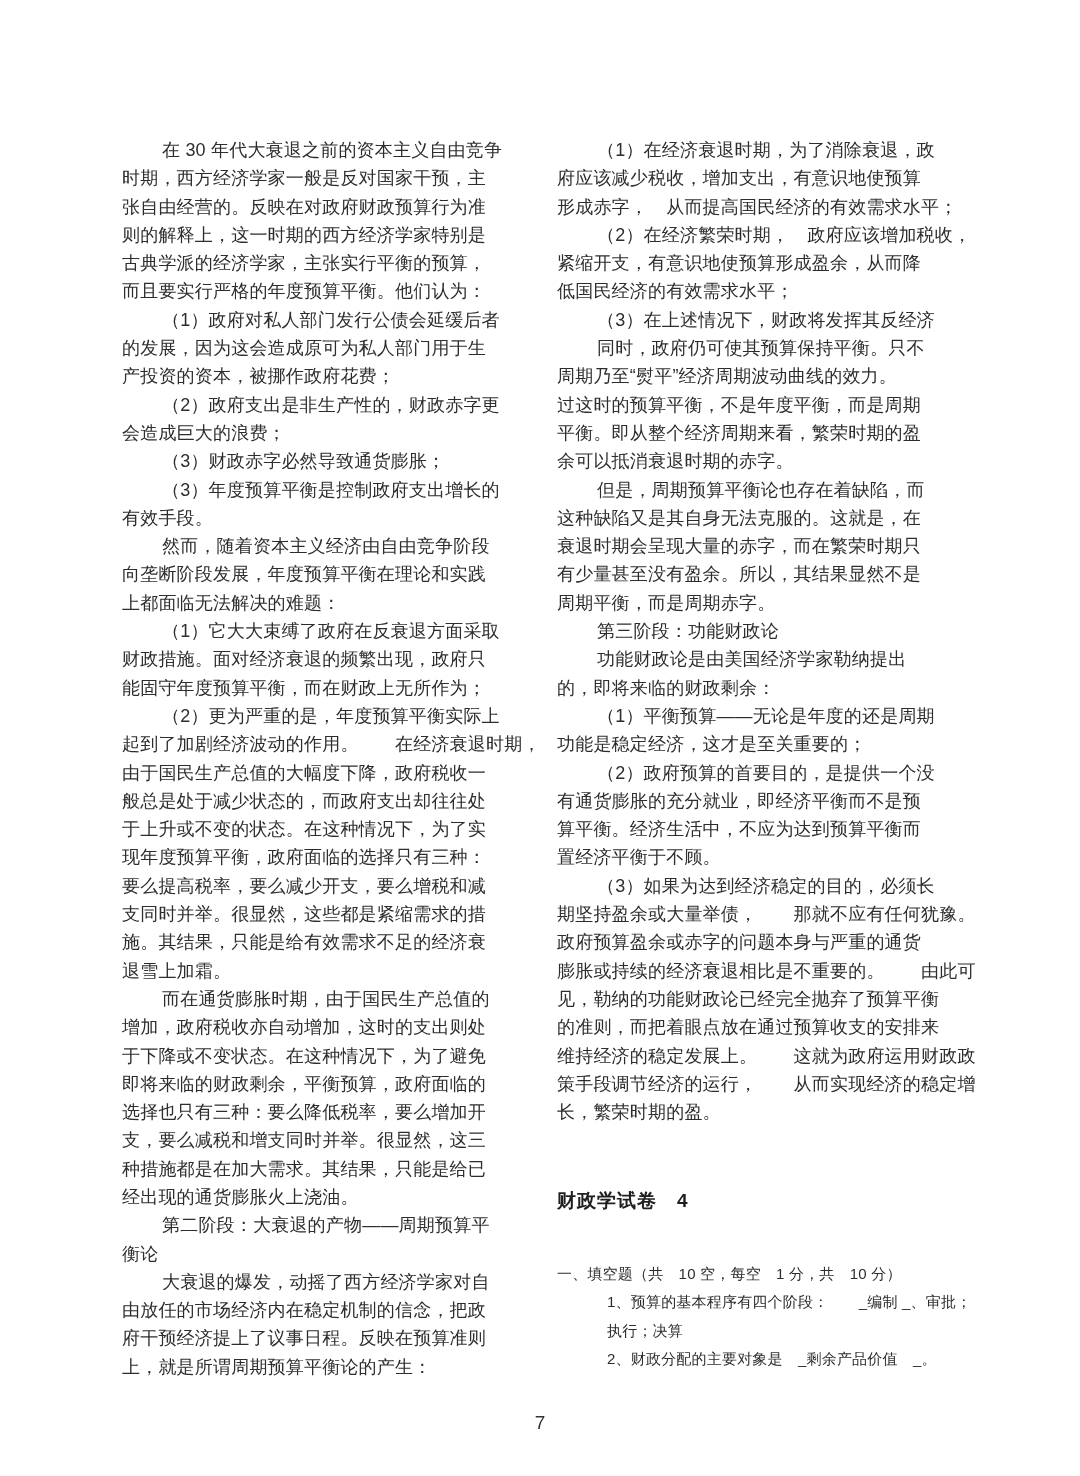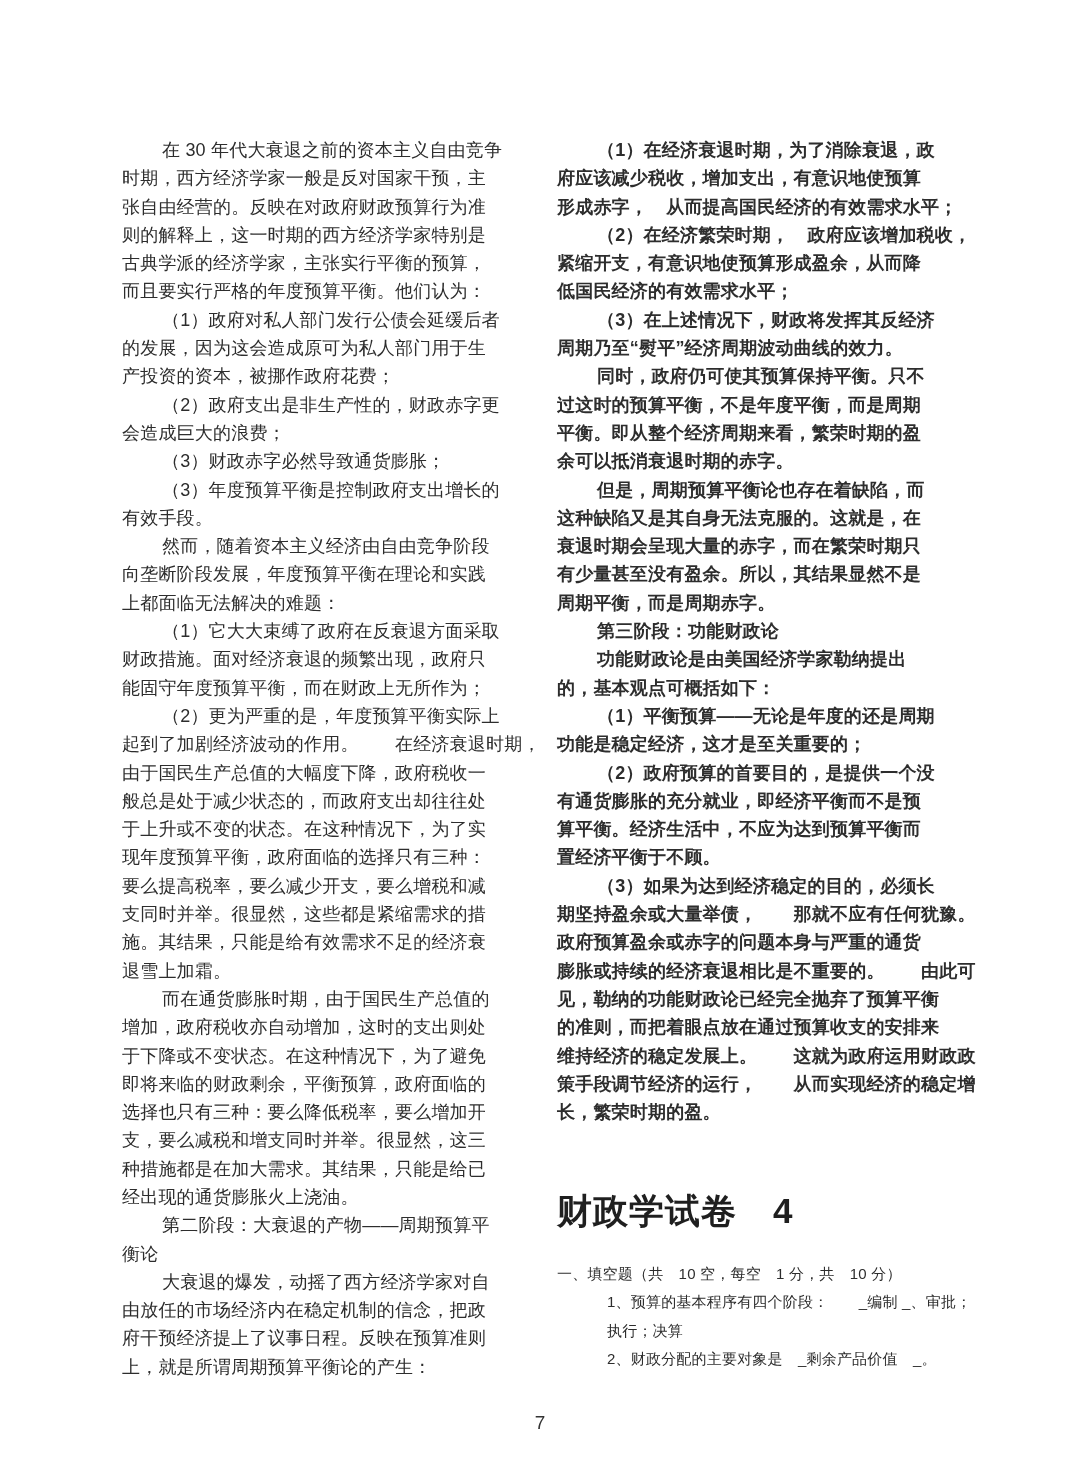--- a/index.html
+++ b/index.html
@@ -16,35 +16,35 @@
     font-family: "Liberation Sans", sans-serif;
     color: #2d2d2d;
   }
   .col {
     position: absolute;
     top: 136px;
     font-size: 18px;
     font-weight: 500;
   }
   .col-left  { left: 122px; width: 410px; }
-  .col-right { left: 557px; width: 440px; font-weight: bold; }
+  .col-right { left: 557px; width: 440px; }
   .line {
     height: 28.3px;
     line-height: 28.3px;
     white-space: pre;
     letter-spacing: 0.2px;
   }
   .ind1 { padding-left: 40px; }
   .ind2 { padding-left: 50px; }
   .exam-heading {
     position: absolute;
     left: 557px;
     top: 1188px;
     margin: 0;
-    font-size: 35px;
+    font-size: 19px;
     font-weight: bold;
     letter-spacing: 1px;
     color: #1f1f1f;
     white-space: pre;
   }
   .exam-section {
     position: absolute;
     left: 557px;
     top: 1260px;
     width: 460px;
@@ -113,33 +113,33 @@
     </div>
 
   <div class="col col-right">
       <div class="line ind1">（1）在经济衰退时期，为了消除衰退，政</div>
       <div class="line">府应该减少税收，增加支出，有意识地使预算</div>
       <div class="line">形成赤字，　从而提高国民经济的有效需求水平；</div>
       <div class="line ind1">（2）在经济繁荣时期，　政府应该增加税收，</div>
       <div class="line">紧缩开支，有意识地使预算形成盈余，从而降</div>
       <div class="line">低国民经济的有效需求水平；</div>
       <div class="line ind1">（3）在上述情况下，财政将发挥其反经济</div>
+      <div class="line ind1">同时，政府仍可使其预算保持平衡。只不</div>
       <div class="line">周期乃至“熨平”经济周期波动曲线的效力。</div>
-      <div class="line ind1">同时，政府仍可使其预算保持平衡。只不</div>
       <div class="line">过这时的预算平衡，不是年度平衡，而是周期</div>
       <div class="line">平衡。即从整个经济周期来看，繁荣时期的盈</div>
       <div class="line">余可以抵消衰退时期的赤字。</div>
       <div class="line ind1">但是，周期预算平衡论也存在着缺陷，而</div>
       <div class="line">这种缺陷又是其自身无法克服的。这就是，在</div>
       <div class="line">衰退时期会呈现大量的赤字，而在繁荣时期只</div>
       <div class="line">有少量甚至没有盈余。所以，其结果显然不是</div>
       <div class="line">周期平衡，而是周期赤字。</div>
       <div class="line ind1">第三阶段：功能财政论</div>
       <div class="line ind1">功能财政论是由美国经济学家勒纳提出</div>
-      <div class="line">的，基本观点可概括如下：</div>
+      <div class="line">的，即将来临的财政剩余：</div>
       <div class="line ind1">（1）平衡预算——无论是年度的还是周期</div>
       <div class="line">功能是稳定经济，这才是至关重要的；</div>
       <div class="line ind1">（2）政府预算的首要目的，是提供一个没</div>
       <div class="line">有通货膨胀的充分就业，即经济平衡而不是预</div>
       <div class="line">算平衡。经济生活中，不应为达到预算平衡而</div>
       <div class="line">置经济平衡于不顾。</div>
       <div class="line ind1">（3）如果为达到经济稳定的目的，必须长</div>
       <div class="line">期坚持盈余或大量举债，　　那就不应有任何犹豫。</div>
       <div class="line">政府预算盈余或赤字的问题本身与严重的通货</div>
       <div class="line">膨胀或持续的经济衰退相比是不重要的。　　由此可</div>

